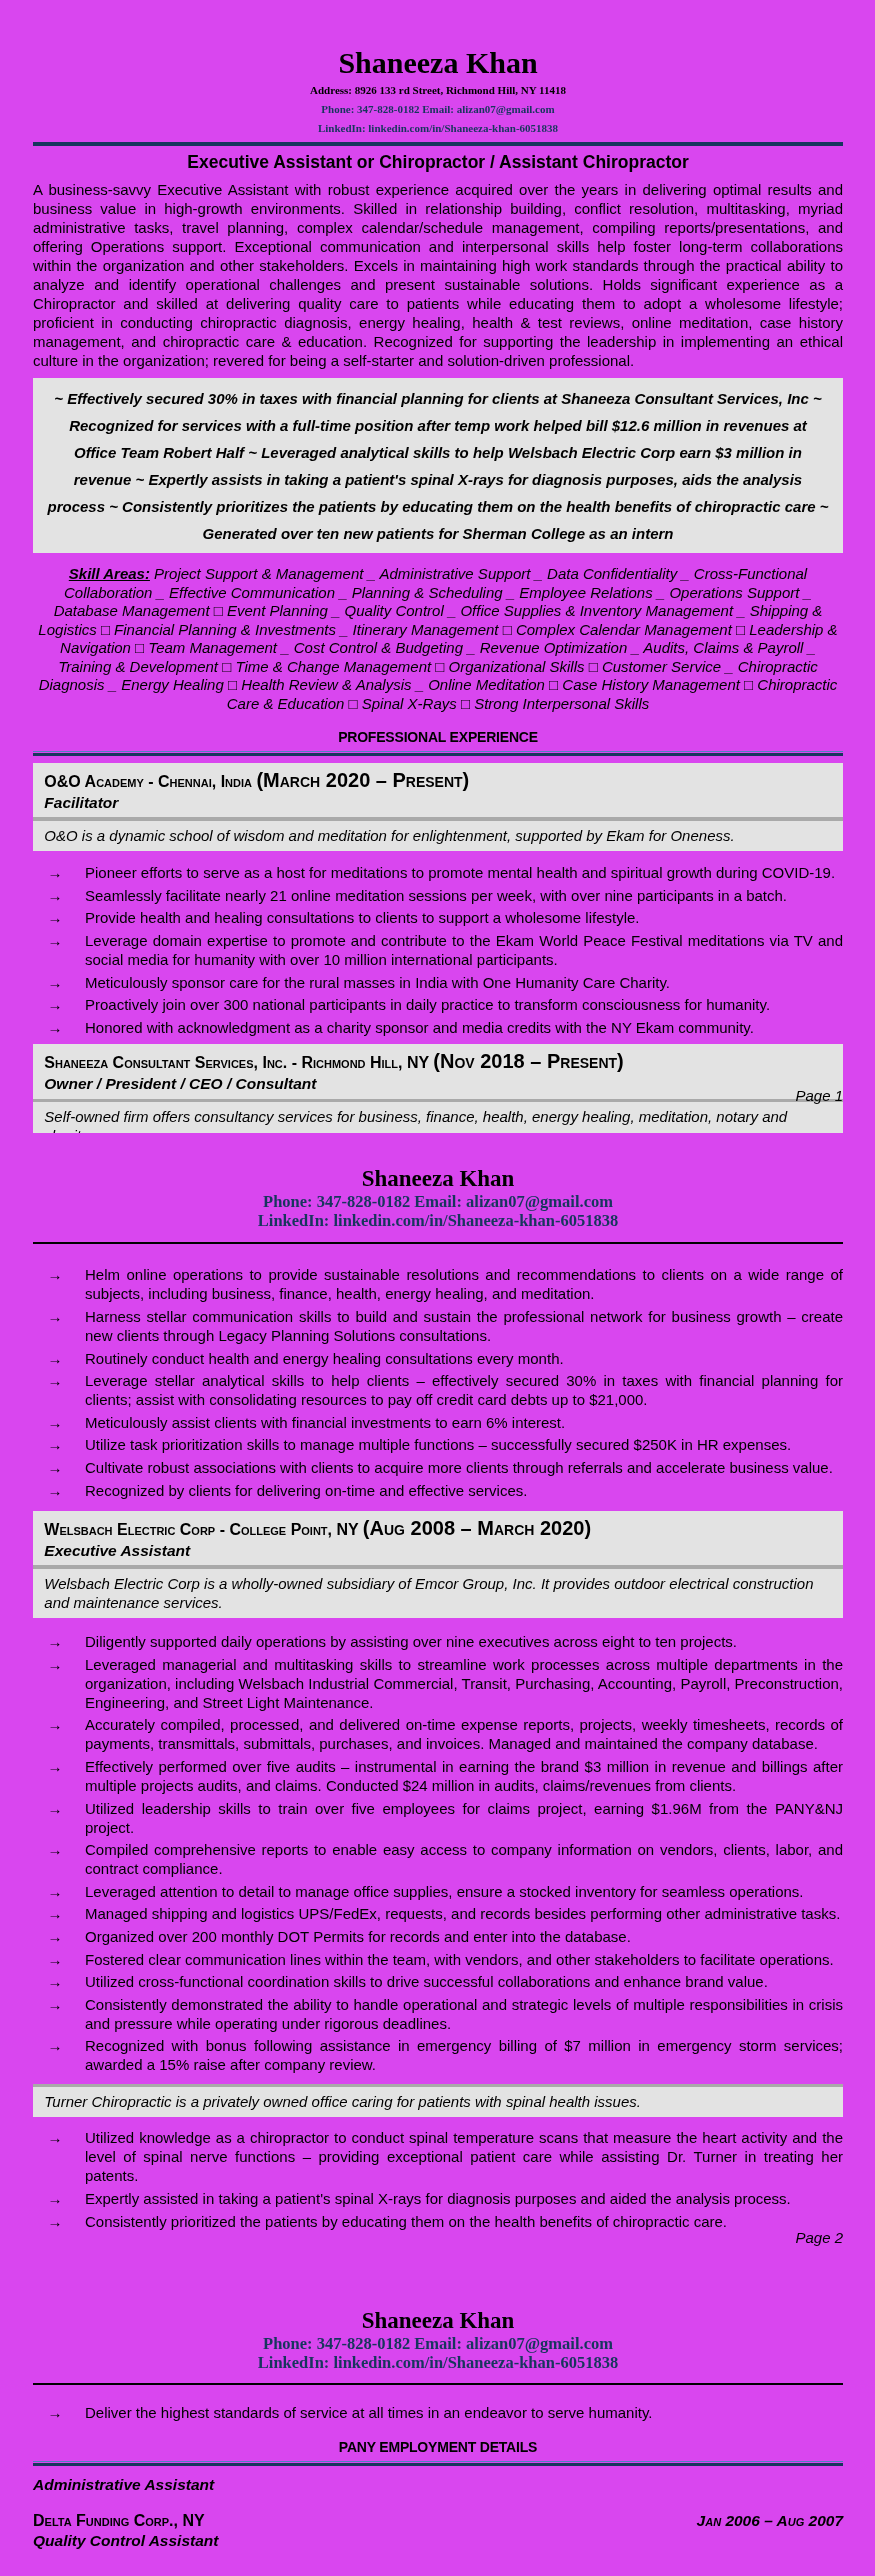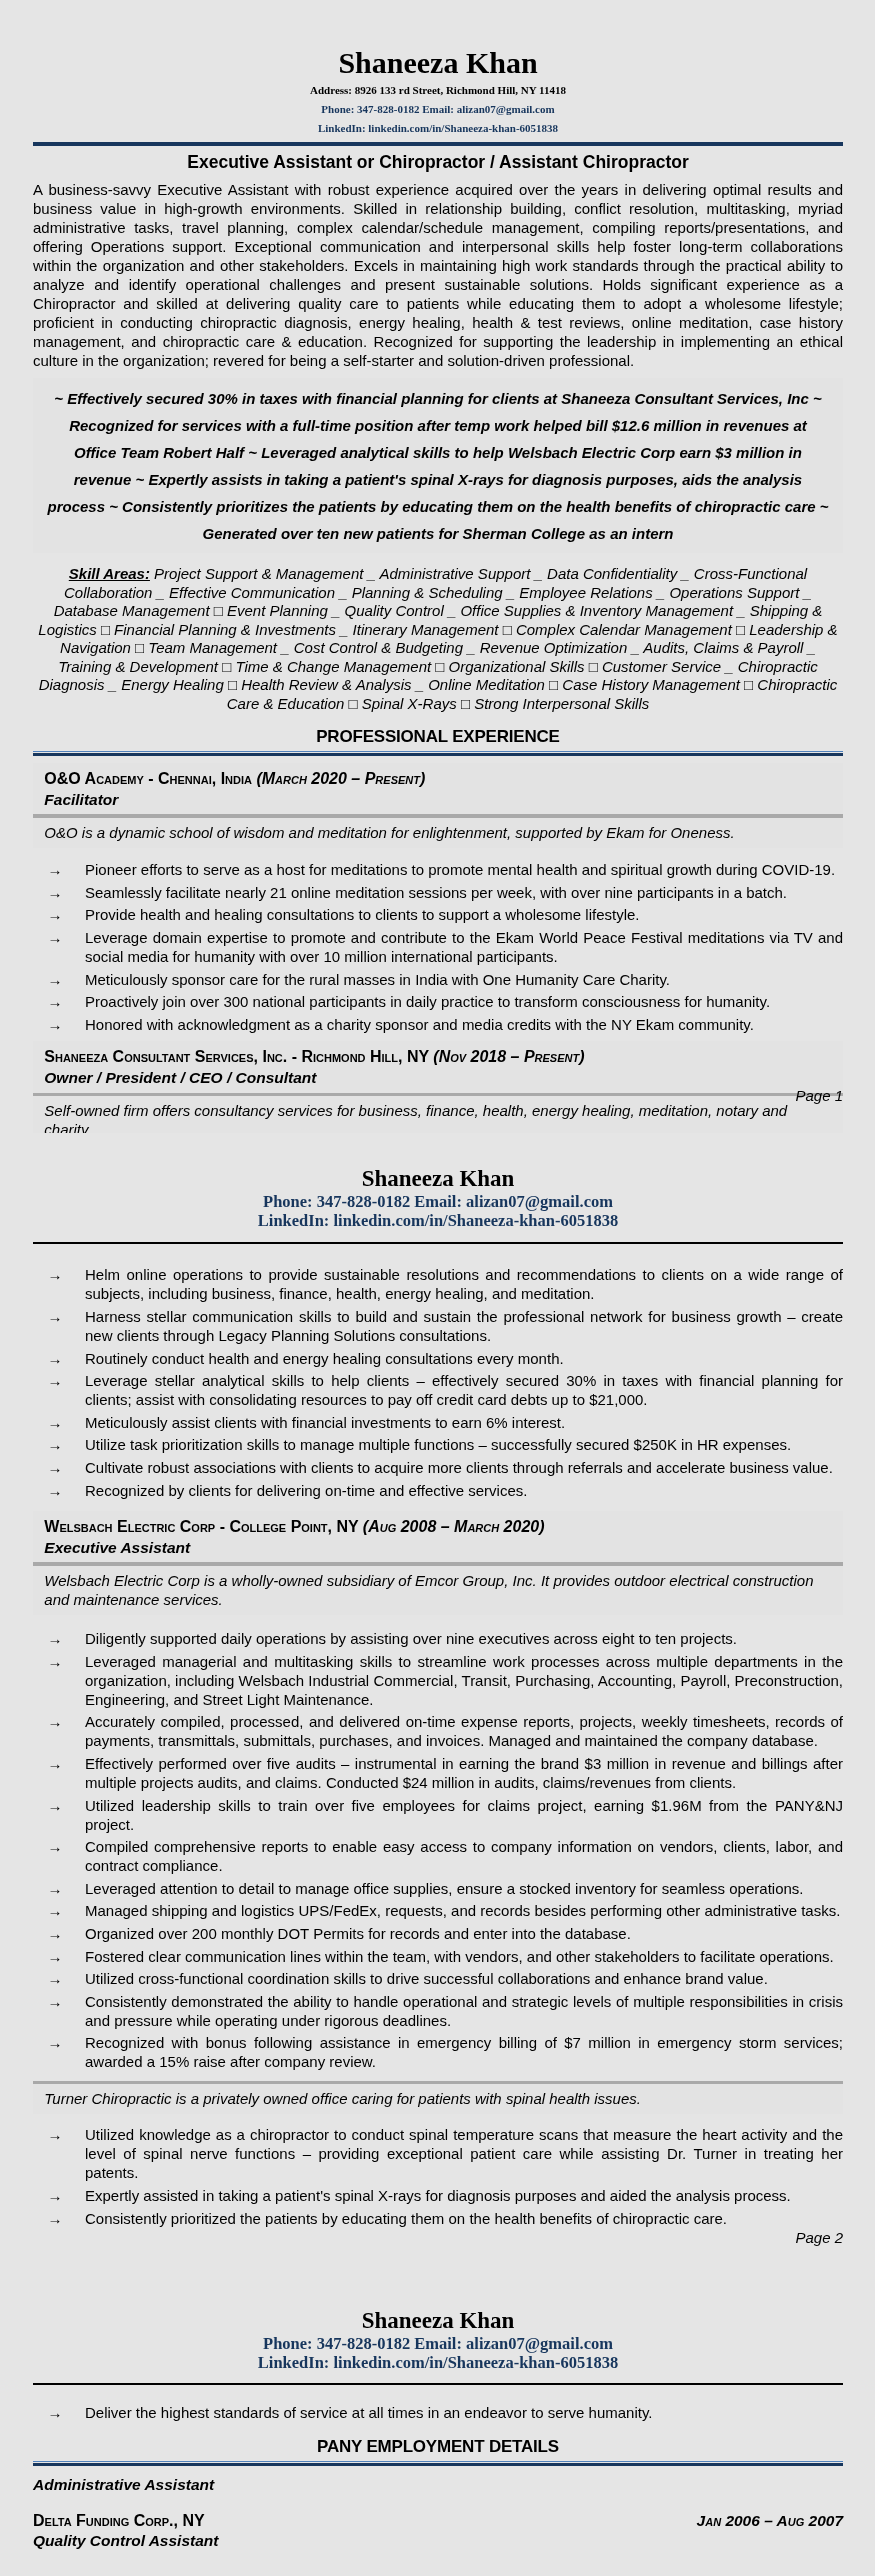--- a/index.html
+++ b/index.html
@@ -1,46 +1,46 @@
 <!DOCTYPE html>
 <html style="font-size:8.2px"><head>
 <meta charset="utf-8">
 <style>
   html,body{margin:0;padding:0;background:#ffffff;}
   body{width:876px;height:3400px;overflow:hidden;font-family:"Liberation Sans",sans-serif;color:#000;}
-  .page{position:relative;width:876px;height:1133px;box-sizing:border-box;padding:0 33px;overflow:hidden;background:#e5e5e5;}
+  .page{position:relative;width:876px;height:1133px;box-sizing:border-box;padding:0 33px;overflow:hidden;background:#d946ef;}
 
   
   .name{font-family:"Liberation Serif",serif;font-weight:bold;text-align:center;color:#000;}
   .name-lg{font-size:30px;line-height:36px;margin-top:45px;}
   .name-sm{font-size:23px;line-height:28px;}
   .contact{font-family:"Liberation Serif",serif;font-weight:bold;font-size:11px;line-height:19px;text-align:center;}
   .contact.black{color:#000;}
   .contact.blue{color:#17365D;}
   .navy-bar{height:4.1px;background:#17365D;margin-top:4.1px;}
   .thin-rule{height:1.5px;background:#000;margin-top:12.4px;}
 
   .headline{margin-top:6.2px;font-weight:bold;font-size:17.5px;line-height:21.6px;text-align:center;}
 
   .summary{margin-top:6.2px;font-size:15px;line-height:19px;text-align:justify;}
 
   .ach-box{margin-top:8.2px;background:#E3E3E3;padding:6.2px 13.4px;font-weight:bold;font-style:italic;font-size:15px;line-height:27px;text-align:center;}
 
   .skills{margin-top:12.4px;font-style:italic;font-size:15px;line-height:18.5px;text-align:center;}
   .skills .lbl{font-weight:bold;text-decoration:underline;}
 
-  .sec-head{margin-top:13.4px;font-weight:bold;font-size:17px;line-height:20.6px;text-align:center;letter-spacing:-0.2px;}
+  .sec-head{margin-top:13.4px;font-weight:bold;font-size:14px;line-height:20.6px;text-align:center;letter-spacing:-0.2px;}
   .rule-thin-navy{height:1px;background:#4F81BD;margin-top:4.1px;}
   .rule-thick-navy{height:3.1px;background:#17365D;margin-top:0.5px;}
 
   
   .job-box{margin-top:7.2px;background:#E3E3E3;}
   .job-head{padding:6.2px 11.3px 4.1px 11.3px;}
   .job-company{font-variant:small-caps;font-weight:bold;font-size:16px;line-height:20.6px;}
-  .job-dates{font-variant:small-caps;font-weight:bold;font-style:italic;font-size:16px;}
+  .job-dates{font-variant:small-caps;font-weight:bold;font-size:20px;}
   .job-title{font-weight:bold;font-style:italic;font-size:15.5px;line-height:20.6px;}
   .job-divider{height:3.1px;background:#A9A9A9;}
   .job-desc{padding:5.2px 11.3px 6.2px 11.3px;font-style:italic;font-size:15px;line-height:19px;}
 
   
   ul.bullets{list-style:none;margin:12.4px 0 0 0;padding:0;}
   ul.bullets li{position:relative;padding-left:52px;margin-bottom:3.6px;font-size:15px;line-height:19px;text-align:justify;}
   ul.bullets li .arr{position:absolute;left:14.4px;top:0;font-size:15px;}
   ul.bullets.single li{text-align:left;}
 

